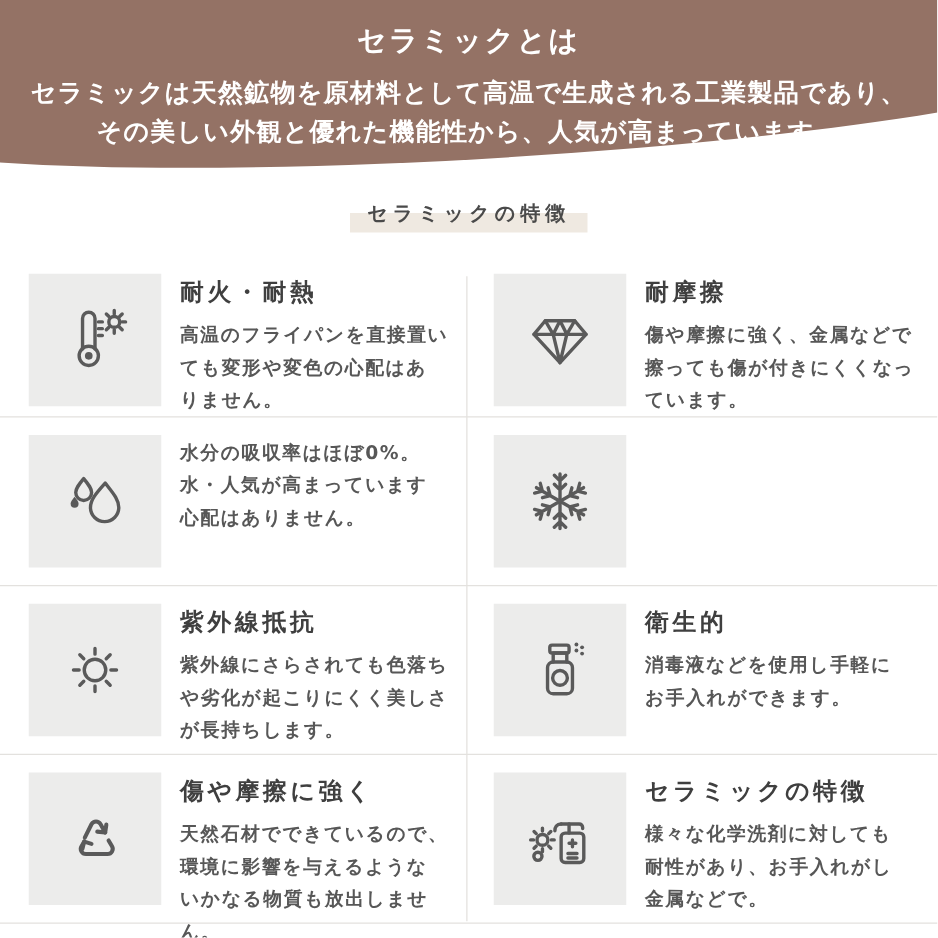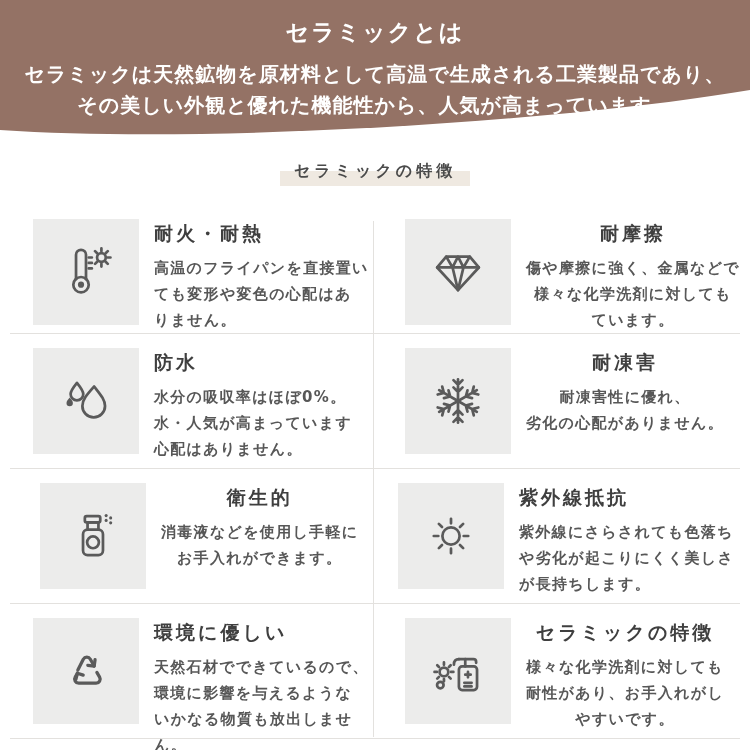--- a/index.html
+++ b/index.html
@@ -27,24 +27,24 @@
     line-height:31px;white-space:pre-line;}
   
   .section-title-wrap{text-align:center;margin-top:13px;height:37px;}
   .section-title{display:inline-block;font-size:16px;font-weight:700;color:#4a4a4a;
     letter-spacing:4px;padding:3px 14px 4px;
     background:linear-gradient(to bottom,transparent 45%,var(--section-highlight) 45%);}
   
   .features{position:relative;margin-top:24px;}
   .v-divider{position:absolute;left:373px;top:2px;bottom:2px;width:1px;background:var(--divider);}
   .feature-row{display:flex;box-sizing:border-box;height:135px;padding-top:14px;
-    margin:0 10px;border-bottom:1px solid var(--divider);}
+    margin:0 0;border-bottom:1px solid var(--divider);}
   .feature-row.first{height:115px;padding-top:0;}
   .cell{display:flex;box-sizing:border-box;flex:0 0 365px;padding-left:23px;overflow:visible;}
-  .cell.right{flex:1 0 auto;padding-left:30px;text-align:center;}
+  .cell.right{flex:1 0 auto;padding-left:30px;}
   .icon-box{flex:none;width:106px;height:106px;background:var(--icon-box-bg);
     display:flex;align-items:center;justify-content:center;}
   .ficon{width:58px;height:58px;color:var(--icon-stroke);}
   .ficon path,.ficon circle,.ficon rect,.ficon line,.ficon use{
     stroke:currentColor;fill:none;stroke-width:3;stroke-linecap:round;stroke-linejoin:round;}
   .ficon .fill{fill:currentColor;stroke:none;}
   .ficon .thick{stroke-width:3.6;}
   .feature-text{margin-left:15px;padding-top:1px;min-width:0;}
   .feature-title{margin:1px 0 8px;font-size:19px;font-weight:bold;letter-spacing:3px;
     color:var(--title-text);white-space:nowrap;}
@@ -94,37 +94,36 @@
     <div class="cell right">
       <div class="icon-box">
         <svg class="ficon" viewBox="0 0 64 64">
           <path d="M19,15 H45 L55,27 L32,52 L9,27 Z"></path>
           <path d="M9,27 H55 M19,15 L26,27 L32,15 L38,27 L45,15 M26,27 L32,52 L38,27"></path>
         </svg>
       </div>
       <div class="feature-text">
         <h3 class="feature-title">耐摩擦</h3>
         <p class="feature-desc">傷や摩擦に強く、金属などで
-様々な化学洗剤に対しても
+擦っても傷が付きにくくなっ
 ています。</p>
       </div>
     </div>
   </div>
 
   <div class="feature-row">
     <div class="cell">
       <div class="icon-box">
         <svg class="ficon" viewBox="0 0 64 64">
           <path d="M41,16 C48,25 53,30.5 53,37.5 a12.5,12.5 0 0 1 -25,0 C28,30.5 33,25 41,16 Z"></path>
           <path d="M22,12 c4.5,5.5 7,8.5 7,12.3 a7,7 0 0 1 -14,0 C15,20.5 17.5,17.5 22,12 Z"></path>
           <path class="fill" d="M14,28 c2.3,2.8 3.5,4.3 3.5,6.2 a3.5,3.5 0 0 1 -7,0 C10.5,32.3 11.7,30.8 14,28 Z"></path>
         </svg>
       </div>
       <div class="feature-text">
-        <h3 class="feature-title">防水</h3>
         <p class="feature-desc">水分の吸収率はほぼ0%。
 水・人気が高まっています
 心配はありません。</p>
       </div>
     </div>
     <div class="cell right">
       <div class="icon-box">
         <svg class="ficon" viewBox="0 0 64 64">
           <defs>
             <g id="sf-arm">
@@ -132,76 +131,71 @@
             </g>
           </defs>
           <use href="#sf-arm"></use>
           <use href="#sf-arm" transform="rotate(60 32 32)"></use>
           <use href="#sf-arm" transform="rotate(120 32 32)"></use>
           <use href="#sf-arm" transform="rotate(180 32 32)"></use>
           <use href="#sf-arm" transform="rotate(240 32 32)"></use>
           <use href="#sf-arm" transform="rotate(300 32 32)"></use>
         </svg>
       </div>
-      <div class="feature-text">
-        <h3 class="feature-title">耐凍害</h3>
-        <p class="feature-desc">耐凍害性に優れ、
-劣化の心配がありません。</p>
-      </div>
     </div>
   </div>
 
   <div class="feature-row">
+    <div class="cell">
+      <div class="icon-box">
+        <svg class="ficon" viewBox="0 0 64 64">
+          <circle cx="32" cy="32" r="9.5"></circle>
+          <path d="M32,13 v5 M32,46 v5 M13,32 h5 M46,32 h5 M18.6,18.6 l3.5,3.5 M41.9,41.9 l3.5,3.5 M45.4,18.6 l-3.5,3.5 M22.1,41.9 l-3.5,3.5"></path>
+        </svg>
+      </div>
+      <div class="feature-text">
+        <h3 class="feature-title">紫外線抵抗</h3>
+        <p class="feature-desc">紫外線にさらされても色落ち
+や劣化が起こりにくく美しさ
+が長持ちします。</p>
+      </div>
+    </div>
     <div class="cell right">
       <div class="icon-box">
         <svg class="ficon" viewBox="0 0 64 64">
           <rect x="21" y="25" width="22" height="28" rx="5"></rect>
           <circle cx="32" cy="39" r="6.5"></circle>
           <path d="M26,25 V17 H38 V25"></path>
           <rect x="23" y="10" width="17" height="7" rx="2"></rect>
           <circle class="fill" cx="46.5" cy="9.5" r="1.7"></circle>
           <circle class="fill" cx="51.5" cy="12" r="1.7"></circle>
           <circle class="fill" cx="46.5" cy="14.8" r="1.7"></circle>
           <circle class="fill" cx="51.5" cy="17.5" r="1.7"></circle>
         </svg>
       </div>
       <div class="feature-text">
         <h3 class="feature-title">衛生的</h3>
         <p class="feature-desc">消毒液などを使用し手軽に
 お手入れができます。</p>
       </div>
     </div>
-    <div class="cell">
-      <div class="icon-box">
-        <svg class="ficon" viewBox="0 0 64 64">
-          <circle cx="32" cy="32" r="9.5"></circle>
-          <path d="M32,13 v5 M32,46 v5 M13,32 h5 M46,32 h5 M18.6,18.6 l3.5,3.5 M41.9,41.9 l3.5,3.5 M45.4,18.6 l-3.5,3.5 M22.1,41.9 l-3.5,3.5"></path>
-        </svg>
-      </div>
-      <div class="feature-text">
-        <h3 class="feature-title">紫外線抵抗</h3>
-        <p class="feature-desc">紫外線にさらされても色落ち
-や劣化が起こりにくく美しさ
-が長持ちします。</p>
-      </div>
-    </div>
   </div>
 
   <div class="feature-row">
     <div class="cell">
       <div class="icon-box">
         <svg class="ficon" viewBox="0 0 64 64">
           <path class="thick" d="M23,31 L29,19 a4.5,4.5 0 0 1 7.8,0 L41,26.5"></path>
           <path class="thick" d="M41,26.5 l1,-7 M41,26.5 l-7,-0.8"></path>
           <path class="thick" d="M44,33.5 l3,5.2 a4.5,4.5 0 0 1 -3.9,6.8 H24 a4.5,4.5 0 0 1 -3.9,-6.8 l2.4,-4.2"></path>
           <path class="thick" d="M22.5,34.5 l-1.6,6.4 M22.5,34.5 l6.4,2"></path>
         </svg>
       </div>
       <div class="feature-text">
-        <h3 class="feature-title">環境に優しい</h3>
+        <h3 class="feature-title">傷や摩擦に強く</h3>
         <p class="feature-desc">天然石材でできているので、
 環境に影響を与えるような
 いかなる物質も放出しません。</p>
       </div>
     </div>
     <div class="cell right">
       <div class="icon-box">
         <svg class="ficon" viewBox="0 0 64 64">
           <rect x="33" y="27" width="20" height="26" rx="3.5"></rect>
           <path d="M40,27 V19"></path>
@@ -211,17 +205,17 @@
           <path d="M39,45 h8 M39,49 h8"></path>
           <circle cx="16.5" cy="33" r="4.8"></circle>
           <path d="M16.5,25.2 v-2.6 M16.5,40.8 v2.6 M8.7,33 h-2.6 M24.3,33 h2.6 M11,27.5 l-1.9,-1.9 M22,38.5 l1.9,1.9 M22,27.5 l1.9,-1.9 M11,38.5 l-1.9,1.9"></path>
           <circle cx="12.5" cy="47.5" r="3.6"></circle>
         </svg>
       </div>
       <div class="feature-text">
         <h3 class="feature-title">セラミックの特徴</h3>
         <p class="feature-desc">様々な化学洗剤に対しても
 耐性があり、お手入れがし
-やすいです。</p>
+金属などで。</p>
       </div>
     </div>
   </div>
 </div>
 
 </body></html>

